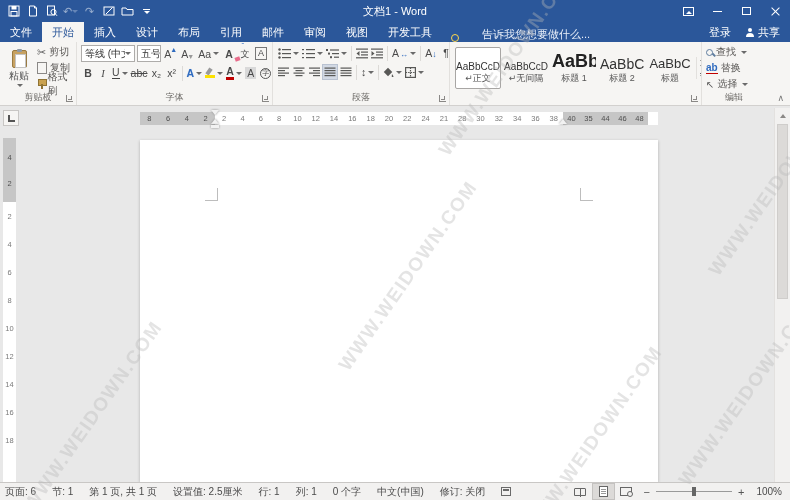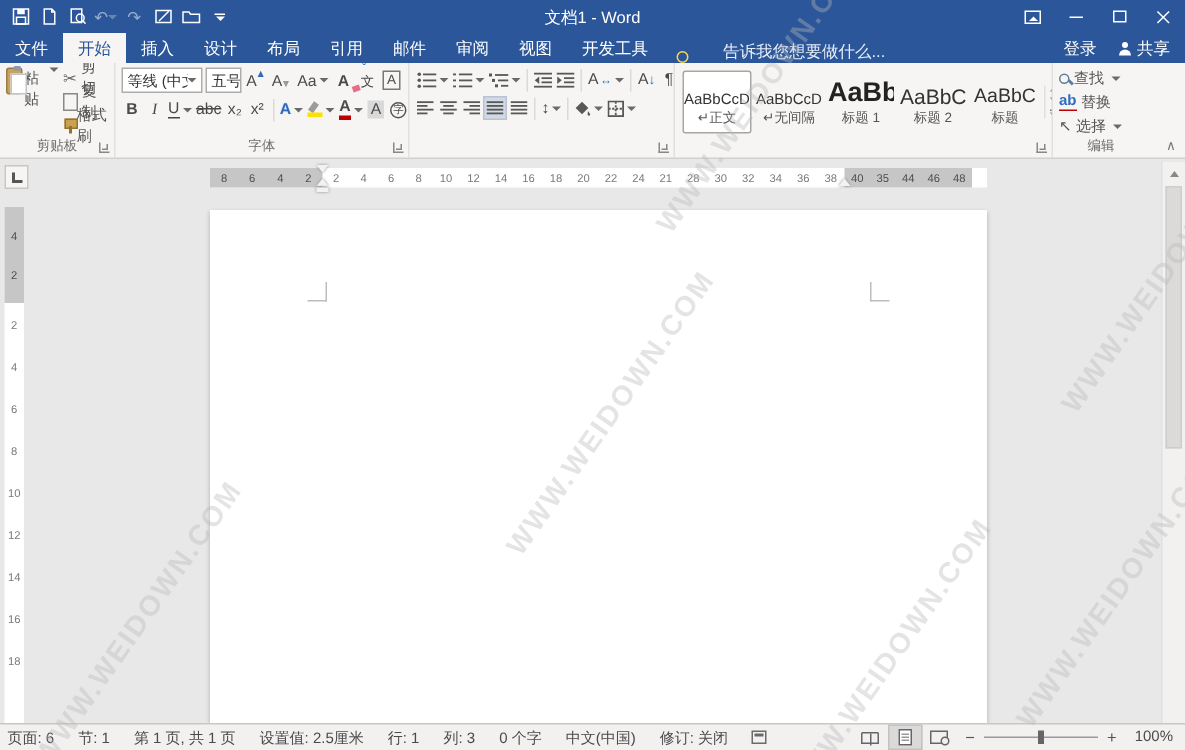--- a/index.html
+++ b/index.html
@@ -53,21 +53,21 @@
            border-left:1px solid #8a8886;border-bottom:1px solid #8a8886}
   .glaunch::after{content:"";position:absolute;right:0;top:0;width:3px;height:3px;
                   border-right:1px solid #8a8886;border-bottom:1px solid #8a8886;transform:translate(-1px,1px)}
   .col{display:flex;flex-direction:column}
   .row{display:flex;align-items:center}
   .caret{display:inline-block;border-left:3px solid transparent;border-right:3px solid transparent;
          border-top:3.5px solid #6a6a6a;margin-left:2px;flex:none}
   .vdiv{width:1px;height:15px;background:#dcdad7;margin:0 2px;flex:none}
 
   
-  .paste{width:36px;display:flex;flex-direction:row;justify-content:center;gap:1px;font-size:10px;color:#555}
+  .paste{width:36px;display:flex;flex-direction:column;align-items:center;justify-content:center;gap:1px;font-size:10px;color:#555}
   .clipboard{width:15px;height:18px;background:#c7a262;border:1px solid #9a7b43;border-radius:2px;position:relative}
   .clipboard::before{content:"";position:absolute;left:2px;top:3px;width:9px;height:12px;background:#fff;border:1px solid #c4c4c4}
   .clipboard::after{content:"";position:absolute;left:4px;top:-2px;width:5px;height:3px;background:#8f9aa6;border-radius:1px}
   .clipsmall{display:flex;flex-direction:column;justify-content:center;gap:2px;margin-left:3px}
   .sbtn{display:flex;align-items:center;gap:3px;font-size:10px;color:#575553;height:14px}
   .ic-cut::before{content:"\2702";font-size:11px;color:#666}
   .ic-copy{width:8px;height:10px;border:1px solid #8a8886;background:#fff;position:relative;margin:2px 0 0 2px}
   .ic-copy::before{content:"";position:absolute;left:-3px;top:-3px;width:8px;height:10px;border:1px solid #8a8886;background:#f6f5f3}
   .ic-paint{width:9px;height:11px;position:relative}
   .ic-paint::before{content:"";position:absolute;left:1px;top:0;width:7px;height:5px;background:#caa24f;border:1px solid #8f7334}
@@ -491,20 +491,21 @@
         <span class="rb">
           <svg width="11" height="11" viewBox="0 0 11 11">
               <rect x="0.6" y="0.6" width="9.8" height="9.8" class="pic"></rect>
               <line x1="5.5" y1="0.6" x2="5.5" y2="10.4" class="pic" stroke-dasharray="1.5 1"></line>
               <line x1="0.6" y1="5.5" x2="10.4" y2="5.5" class="pic" stroke-dasharray="1.5 1"></line>
             </svg>
           <span class="caret"></span>
           </span>
       </div>
     </div>
+    <span class="glabel">段落</span>
     <span class="glaunch"></span>
   </div>
 
   <div class="rgroup" style="width:252px">
     <div class="row">
       <span class="stylecard selected">
         <span class="sprev">AaBbCcDc</span>
         <span class="sname">↵正文</span>
         </span>
       <span class="stylecard">
@@ -634,21 +635,21 @@
   <div class="sb-up"></div>
   <div class="sb-thumb"></div>
 </div>
 
 <div id="statusbar">
   <span class="sitem" style="padding-left:5px">页面: 6</span>
   <span class="sitem">节: 1</span>
   <span class="sitem">第 1 页, 共 1 页</span>
   <span class="sitem">设置值: 2.5厘米</span>
   <span class="sitem">行: 1</span>
-  <span class="sitem">列: 3</span>
+  <span class="sitem">列: 1</span>
   <span class="sitem">0 个字</span>
   <span class="sitem">中文(中国)</span>
   <span class="sitem">修订: 关闭</span>
   <span class="macro"></span>
   <div class="sright">
     <span class="viewbtn">
         <span class="ic-read"></span>
       </span>
     <span class="viewbtn sel">
         <span class="ic-print"></span>

